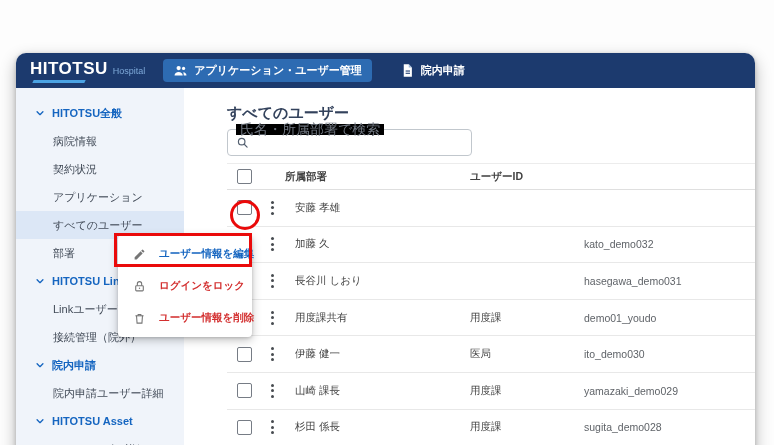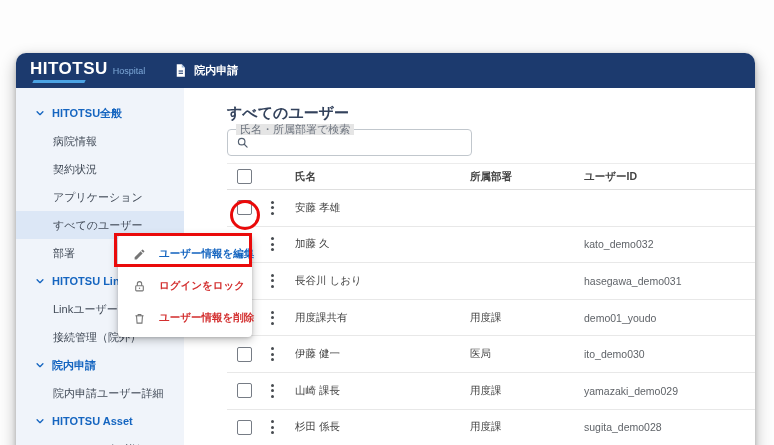--- a/index.html
+++ b/index.html
@@ -40,22 +40,22 @@
   .sb-selected { background:#dce7f6; }
   .chev { width:10px; height:10px; flex:0 0 auto; }
 
   
   .page-title { font-size:15px; font-weight:bold; color:#33425c; line-height:17px; }
   .note { font-size:9.5px; font-weight:bold; color:#de9a2e; margin-top:4px; line-height:12px; }
 
   .search { position:relative; margin-top:8px; width:245px; height:27px;
             border:1px solid #c1c7cd; border-radius:4px; display:flex; align-items:center;
             padding:0 8px; background:#fff; }
-  .search-label { position:absolute; top:-6px; left:8px; background:#e5e5e5; padding:0 4px;
-                  font-size:11px; color:#6f7680; line-height:11px; }
+  .search-label { position:absolute; top:-6px; left:8px; background:#000000; padding:0 4px;
+                  font-size:14px; color:#6f7680; line-height:11px; }
   .search-icon { width:13px; height:13px; flex:0 0 auto; }
   .search input { border:none; outline:none; flex:1; font-size:11px; margin-left:6px;
                   font-family:"Liberation Sans", sans-serif; }
 
   
   .table { margin-top:7px; width:548px; border-top:1px solid #ececec; }
   .thead, .trow { display:grid; grid-template-columns:32px 26px 185px 114px 1fr;
                   align-items:center; }
   .thead { height:26px; border-bottom:1px solid #dfdfdf; font-size:10.5px;
            font-weight:bold; color:#424242; }
@@ -92,20 +92,29 @@
 
   <div class="navbar">
     <div class="logo">
       <div class="logo-line">
         <span class="brand">HITOTSU</span>
         <span class="brand-suffix">Hospital</span>
       </div>
       <div class="logo-accent"></div>
     </div>
 
+    <div class="nav-tab active">
+      <svg class="nav-icon" viewBox="0 0 24 24" fill="#ffffff">
+        <circle cx="9" cy="8" r="3.4"></circle>
+        <path d="M2.5 19.5c0-3.2 3-5.2 6.5-5.2s6.5 2 6.5 5.2v.3H2.5z"></path>
+        <circle cx="16.9" cy="8.7" r="2.6"></circle>
+        <path d="M16.4 14.6c2.8.3 5.1 2.1 5.1 4.9v.3h-4.3c0-2-0.3-3.8-0.8-5.2z"></path>
+      </svg>
+      <span>アプリケーション・ユーザー管理</span>
+    </div>
 
     <div class="nav-tab plain">
       <svg class="nav-icon" viewBox="0 0 24 24">
         <path d="M6 2h8l5 5v15H6z" fill="#ffffff"></path>
         <path d="M14 2v5h5z" fill="#9db7d8"></path>
         <rect x="9" y="12" width="7" height="1.7" fill="#1c3a6e"></rect>
         <rect x="9" y="15.6" width="7" height="1.7" fill="#1c3a6e"></rect>
       </svg>
       <span>院内申請</span>
     </div>
@@ -179,21 +188,20 @@
             <circle cx="10.5" cy="10.5" r="6"></circle>
             <path d="M15.2 15.2l5.3 5.3"></path>
           </svg>
         <input style="">
       </div>
 
       <div class="table">
         <div class="thead">
           <span class="cb"></span>
           <span></span>
-          <span class="cell-pad">氏名</span>
           <span>所属部署</span>
           <span>ユーザーID</span>
         </div>
 
         <div class="trow">
           <span class="cb"></span>
           <span class="kebab">
               <i></i>
               <i></i>
               <i></i>

